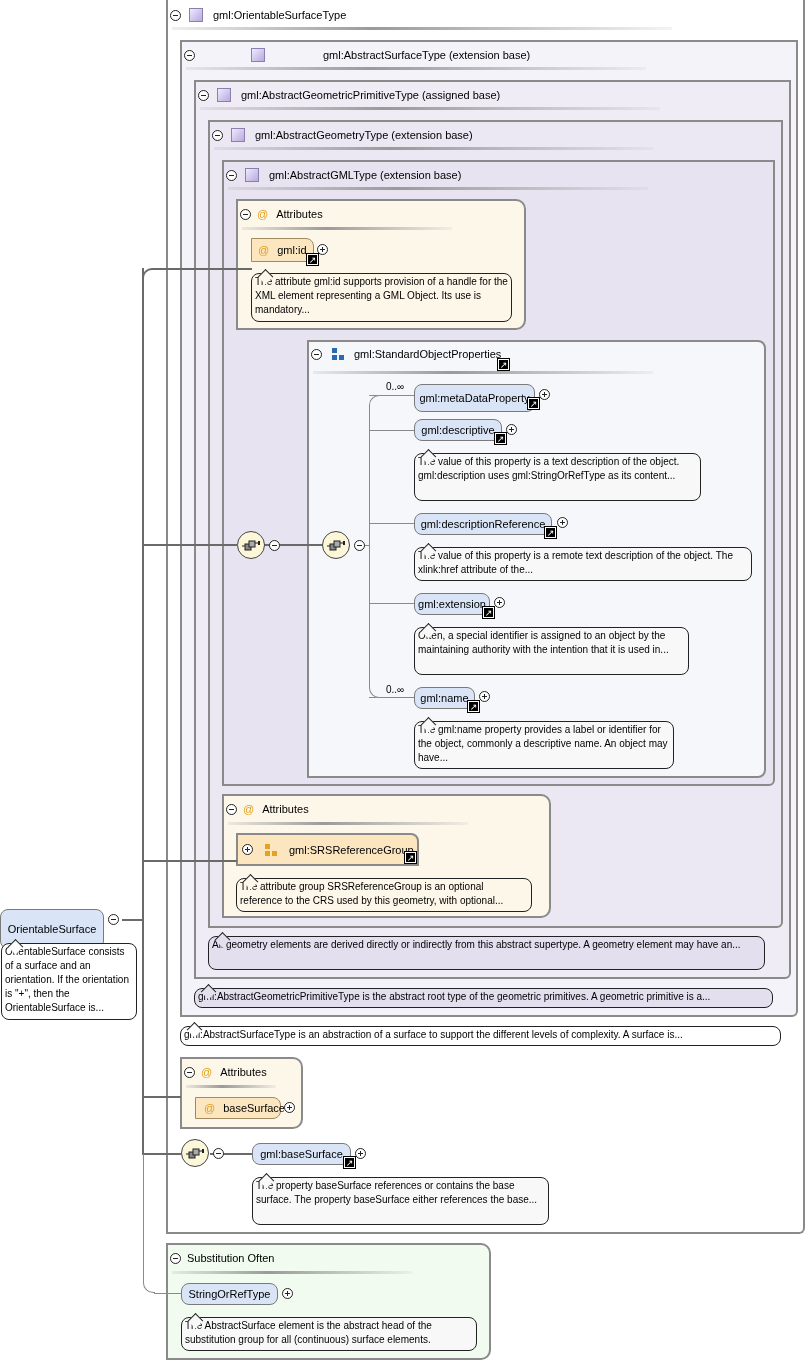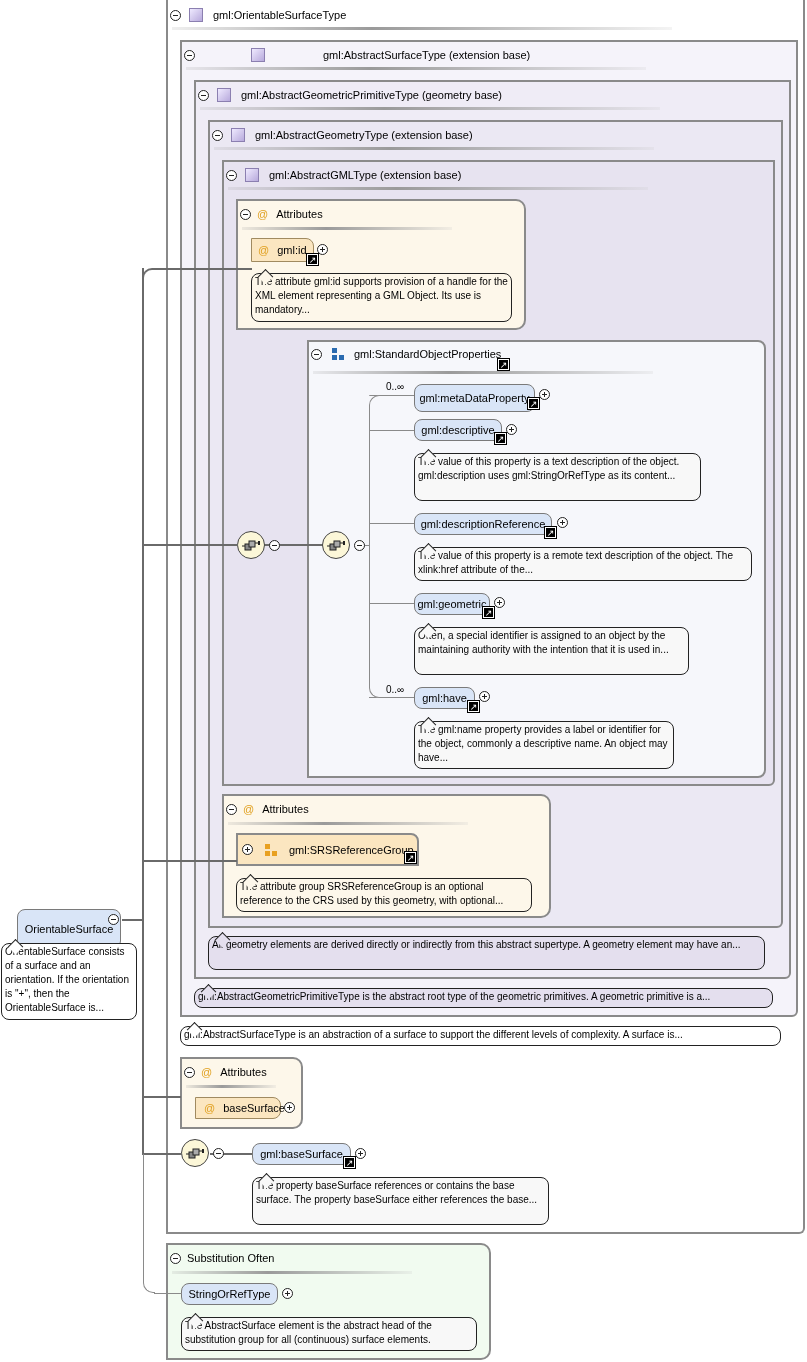--- a/index.html
+++ b/index.html
@@ -56,21 +56,21 @@
   <span class="minus"></span>
   <span class="type-icon"></span>
   <span>gml:AbstractSurfaceType (extension base)</span>
 </div>
 <div class="hdr-line" style="left:186px; top:67px; width:460px;"></div>
 
 <div class="abs type-box l2" style="left:194px; top:80px; width:597px; height:899px;"></div>
 <div class="hdr" style="left:198px; top:88px;">
   <span class="minus"></span>
   <span class="type-icon"></span>
-  <span>gml:AbstractGeometricPrimitiveType (geometry base)</span>
+  <span>gml:AbstractGeometricPrimitiveType (assigned base)</span>
 </div>
 <div class="hdr-line" style="left:200px; top:107px; width:460px;"></div>
 
 <div class="abs type-box l3" style="left:208px; top:120px; width:575px; height:808px;"></div>
 <div class="hdr" style="left:212px; top:128px;justify-content:center;">
   <span class="minus"></span>
   <span class="type-icon"></span>
   <span>gml:AbstractGeometryType (extension base)</span>
 </div>
 <div class="hdr-line" style="left:214px; top:147px; width:440px;"></div>
@@ -142,31 +142,31 @@
 <div class="abs elem" style="left:414px; top:513px; width:138px; height:22px;">
   <span>gml:descriptionReference</span>
 </div>
 <div class="abs ref-arrow" style="left:545px; top:527px;">↗</div>
 <div class="abs" style="left:557px; top:517px;"><span class="plus"></span></div>
 <div class="abs note" style="left:414px; top:547px; width:338px; height:34px;">
   <span>The value of this property is a remote text description of the object. The xlink:href attribute of the...</span>
 </div>
 
 <div class="abs elem" style="left:414px; top:593px; width:76px; height:22px;">
-  <span>gml:geometric</span>
+  <span>gml:extension</span>
 </div>
 <div class="abs ref-arrow" style="left:483px; top:607px;">↗</div>
 <div class="abs" style="left:494px; top:597px;"><span class="plus"></span></div>
 <div class="abs note" style="left:414px; top:627px; width:275px; height:48px;">
   <span>Often, a special identifier is assigned to an object by the maintaining authority with the intention that it is used in...</span>
 </div>
 
 <div class="abs mult" style="left:386px; top:684px;">0..∞</div>
 <div class="abs elem" style="left:414px; top:687px; width:61px; height:22px;">
-  <span>gml:have</span>
+  <span>gml:name</span>
 </div>
 <div class="abs ref-arrow" style="left:468px; top:701px;">↗</div>
 <div class="abs" style="left:479px; top:691px;"><span class="plus"></span></div>
 <div class="abs note" style="left:414px; top:721px; width:260px; height:48px;">
   <span>The gml:name property provides a label or identifier for the object, commonly a descriptive name. An object may have...</span>
 </div>
 
 <div class="line-h" style="left:264px; top:544px; width:60px;"></div>
 <div class="abs compositor" style="left:237px; top:531px;">
   <svg width="18" height="14" viewBox="0 0 18 14">
@@ -273,19 +273,19 @@
 <div class="line-h" style="left:142px; top:544px; width:96px;"></div>
 <div class="line-h" style="left:142px; top:860px; width:95px;"></div>
 <div class="line-h" style="left:122px; top:919px; width:20px;"></div>
 <div class="line-h" style="left:142px; top:1096px; width:39px;"></div>
 <div class="line-h" style="left:142px; top:1153px; width:40px;"></div>
 
 <div class="thin-v" style="left:143px; top:1154px; height:128px;"></div>
 <div class="abs" style="left:143px; top:1281px; width:12px; height:12px; border-left:1px solid #8a8a8a; border-bottom:1px solid #8a8a8a; border-bottom-left-radius:10px;"></div>
 <div class="thin-h" style="left:154px; top:1293px; width:28px;"></div>
 
-<div class="abs elem" style="left:17px; top:909px; width:104px; height:40px;">
+<div class="abs elem" style="left:0; top:909px; width:104px; height:40px;">
   <span>OrientableSurface</span>
 </div>
 <div class="abs" style="left:108px; top:914px;"><span class="minus"></span></div>
 <div class="abs note" style="left:1px; top:943px; width:136px; height:77px; background:#fff;">
   <span>OrientableSurface consists of a surface and an orientation. If the orientation is "+", then the OrientableSurface is...</span>
 </div>
 
 </body></html>

